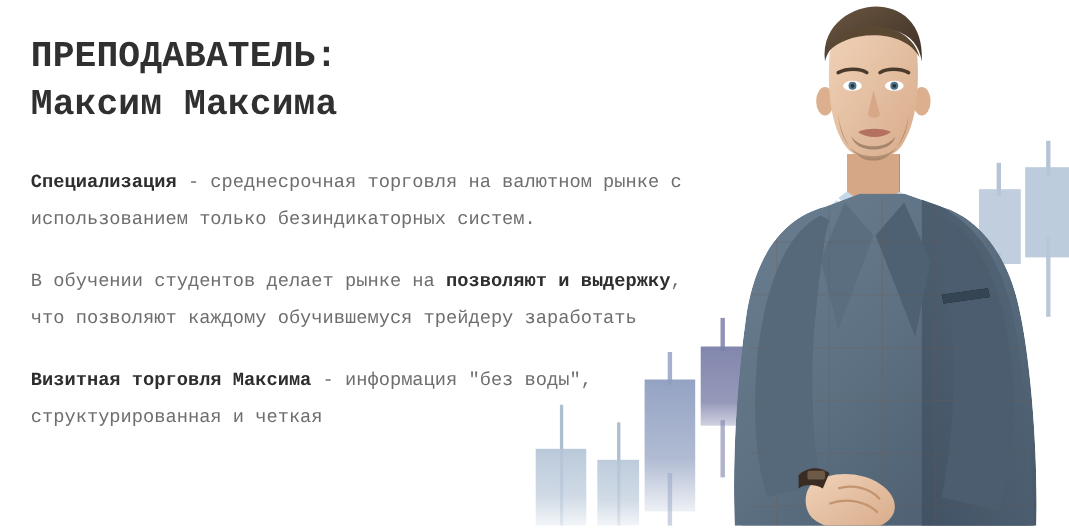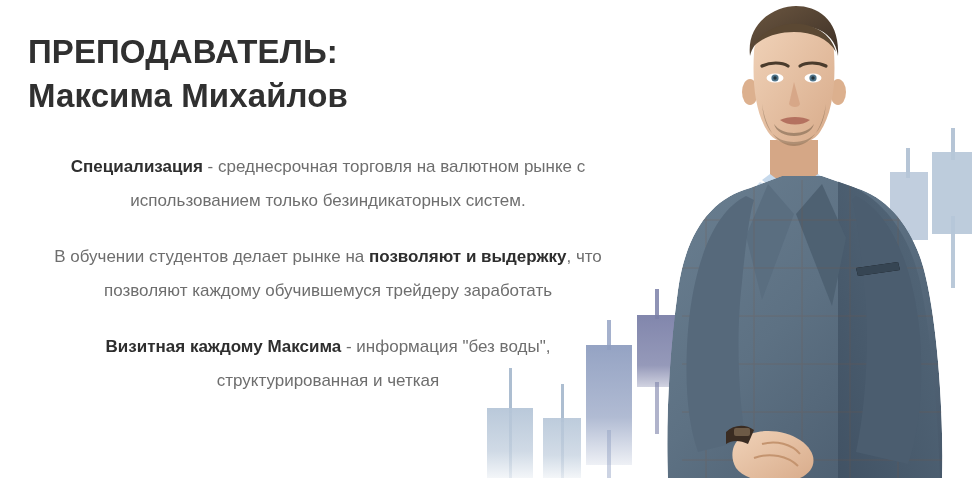--- a/index.html
+++ b/index.html
@@ -7,21 +7,21 @@
     margin: 0;
     padding: 0;
     background: #ffffff;
   }
   #page {
     position: relative;
     width: 972px;
     height: 478px;
     overflow: hidden;
     background: #ffffff;
-    font-family: Liberation Sans, sans-serif;
+    font-family: Liberation Mono, monospace;
   }
 
   
   #chart-layer {
     position: absolute;
     left: 0; top: 0;
     width: 972px; height: 480px;
     z-index: 1;
     pointer-events: none;
   }
@@ -62,21 +62,20 @@
   .body-block {
     margin-top: 32px;
   }
   .para {
     margin: 0 0 22px 0;
     font-size: 17px;
     line-height: 34px;
     color: #6e6e6e;
     max-width: 600px;
     font-weight: 400;
-    text-align: center;
   }
   .para:last-child { margin-bottom: 0; }
   .para b, .para .strong {
     font-weight: 700;
     color: #2e2e2e;
   }
 </style>
 </head>
 <body>
 
@@ -279,33 +278,33 @@
       <path d="M120 104 C124 130 136 146 152 146 C168 146 180 130 184 104
                C182 128 172 142 152 142 C132 142 122 128 120 104 Z" fill="#6b5740" opacity="0.4"></path>
       <path d="M132 124 C140 136 164 136 172 124 C168 140 136 140 132 124 Z" fill="#5e4b37" opacity="0.45"></path>
     </g>
   </svg>
 
   <div id="content">
 
     <h1 class="headline">
       <span class="line">ПРЕПОДАВАТЕЛЬ:</span>
-      <span class="line">Максима Михайлов</span>
+      <span class="line">Максим Максима</span>
     </h1>
 
     <div class="body-block">
 
       <p class="para">
         <span class="strong">Специализация</span><span> - среднесрочная торговля на валютном рынке с использованием только безиндикаторных систем.</span>
       </p>
 
       <p class="para">
         <span>В обучении студентов делает рынке на </span><span class="strong">позволяют и выдержку</span><span>, что позволяют каждому обучившемуся трейдеру заработать</span>
       </p>
 
       <p class="para">
-        <span class="strong">Визитная каждому Максима</span><span> - информация "без воды", структурированная и четкая</span>
+        <span class="strong">Визитная торговля Максима</span><span> - информация "без воды", структурированная и четкая</span>
       </p>
 
     </div>
   </div>
 
 </div>
 
 </body></html>

